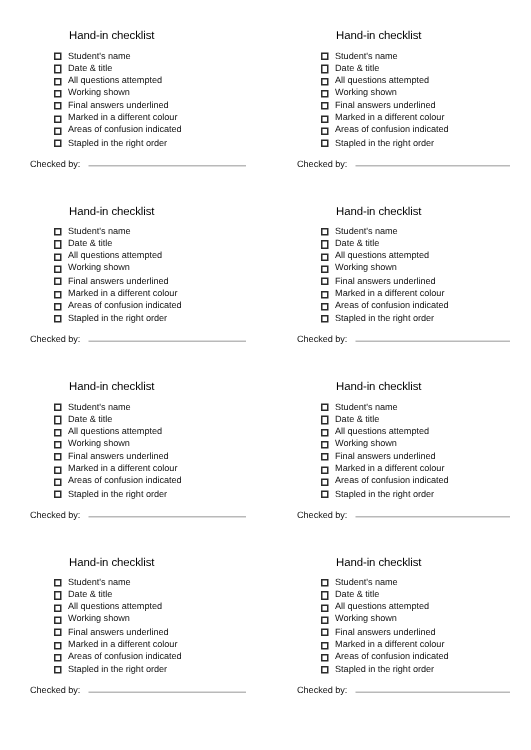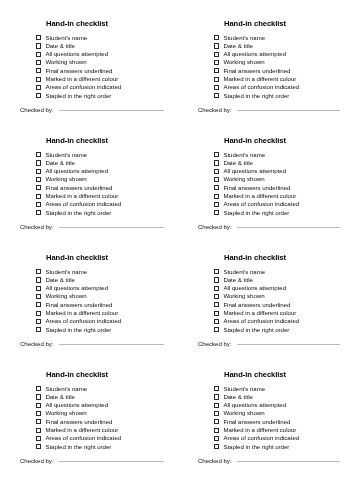--- a/index.html
+++ b/index.html
@@ -33,21 +33,21 @@
     position: relative;
     padding-left: 20px;
     padding-right: 14px;
   }
   .sheet > .card:nth-child(even) {
     padding-left: 20px;
   }
 
   .card-title {
     font-size: 7.6px;
-    font-weight: bold;
+    font-weight: normal;
     line-height: 9px;
     letter-spacing: -0.05px;
     color: #000000;
     margin: 0 0 5.5px 0;
     white-space: nowrap;
     padding-left: 26px;
   }
 
   .check-list {
     list-style: none;

